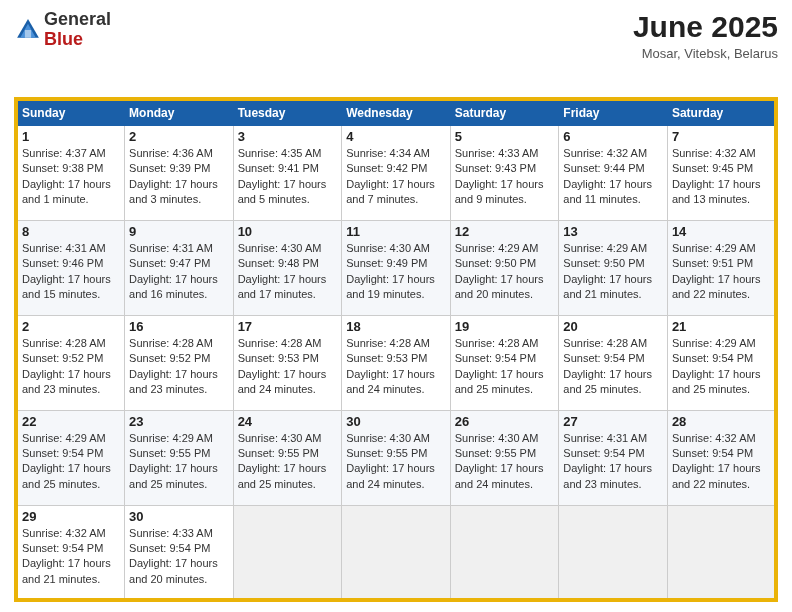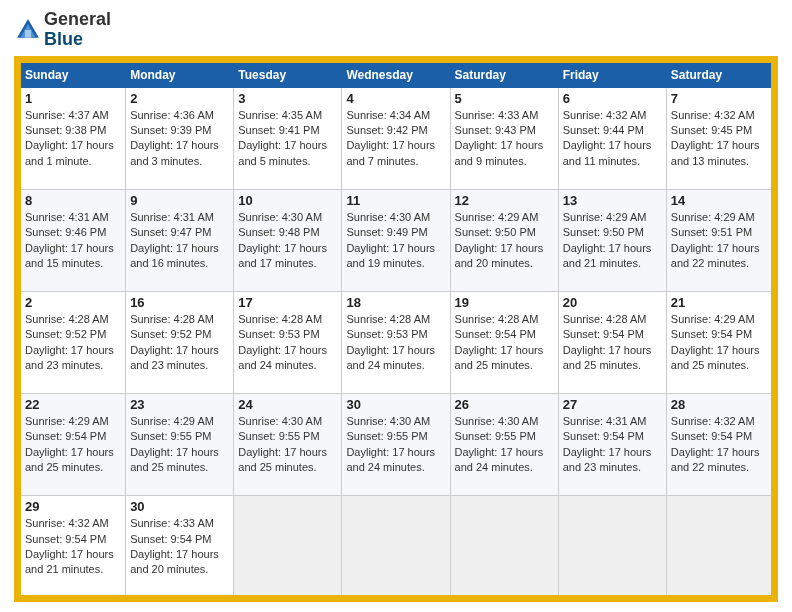--- a/index.html
+++ b/index.html
@@ -27,44 +27,45 @@
       display: flex;
       align-items: center;
       gap: 2px;
     }
     .logo-text {
       font-size: 18px;
       font-weight: bold;
       line-height: 1.1;
     }
     .logo-general { color: #333; }
-    .logo-blue { color: #0c4a6e; margin-top: 15px; }
+    .logo-blue { color: #b91c1c; margin-top: 15px; }
     .logo-icon {
       width: 28px;
       height: 28px;
     }
     .title-block {
       text-align: right;
     }
     .month-title {
       font-size: 30px;
       font-weight: bold;
       color: #222;
     }
     .location {
       font-size: 13px;
       color: #555;
       margin-top: 2px;
     }
     .calendar {
       flex: 1;
-      border: 7px solid #eab308;
+      border: 4px solid #eab308;
       border-collapse: collapse;
       width: 100%;
       table-layout: fixed;
+      margin-top: 30px;
     }
     .calendar th {
       background: #1a5fa8;
       color: #fff;
       font-size: 12px;
       font-weight: bold;
       padding: 5px 4px;
       text-align: left;
       border: 1px solid #1a5fa8;
     }
@@ -105,20 +106,24 @@
       <svg class="logo-icon" viewBox="0 0 36 36">
         <polygon points="18,4 32,28 4,28" fill="#1a5fa8"></polygon>
         <polygon points="18,10 28,28 8,28" fill="#4a90d9"></polygon>
         <rect x="14" y="18" width="8" height="10" fill="#fff" opacity="0.5"></rect>
       </svg>
       <div>
         <span class="logo-text logo-general">General</span><br>
         <span class="logo-text logo-blue">Blue</span>
       </div>
     </div>
+    <div class="title-block">
+      <div class="month-title">June 2025</div>
+      <div class="location">Mosar, Vitebsk, Belarus</div>
+    </div>
   </div>
 
   <table class="calendar">
     <thead>
       <tr>
         <th>Sunday</th>
         <th>Monday</th>
         <th>Tuesday</th>
         <th>Wednesday</th>
         <th>Saturday</th>

